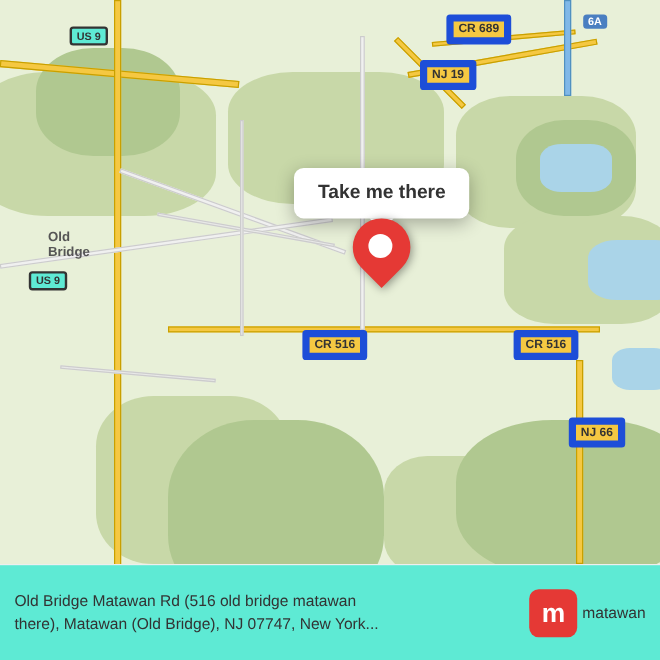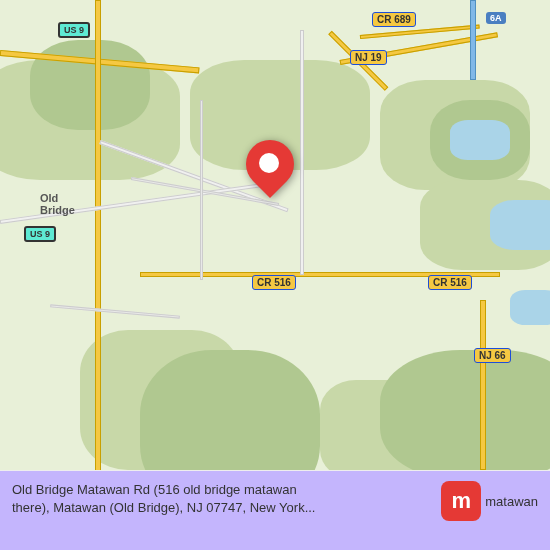--- a/index.html
+++ b/index.html
@@ -111,21 +111,21 @@
       top: 13px;
       left: 14px;
     }
 
     
     .road-label {
       position: absolute;
       font-size: 10px;
       font-weight: bold;
       background: #f5c842;
-      border: 1px solid #1d4ed8;
+      border: 6px solid #1d4ed8;
       border-radius: 3px;
       padding: 1px 4px;
       color: #333;
     }
 
     .road-label-shield {
       position: absolute;
       font-size: 9px;
       font-weight: bold;
       background: #4a7fc1;
@@ -149,24 +149,24 @@
     
     .map-text {
       position: absolute;
       font-size: 11px;
       color: #555;
       font-weight: bold;
     }
 
     
     .info-bar {
-      background: #c4b5fd;
+      background: #5eead4;
       padding: 10px 12px;
       display: flex;
-      align-items: flex-start;
+      align-items: center;
       justify-content: space-between;
       border-top: 1px solid #eee;
       min-height: 80px;
     }
 
     .info-text {
       flex: 1;
       font-size: 13px;
       color: #333;
       line-height: 1.4;
@@ -274,20 +274,21 @@
       <div class="road-label" style="top:275px;left:252px;">CR 516</div>
       <div class="road-label" style="top:275px;left:428px;">CR 516</div>
       <div class="road-label" style="top:348px;left:474px;">NJ 66</div>
 
       <div class="map-text" style="top:192px;left:40px;">Old<br>Bridge</div>
 
     </div>
 
     <div class="map-pin-wrapper">
 
+      <div class="tooltip-bubble">Take me there</div>
 
       <div class="pin-icon-wrapper">
         <div class="pin-body"></div>
         <div class="pin-inner"></div>
       </div>
     </div>
 
 
   </div>
 

